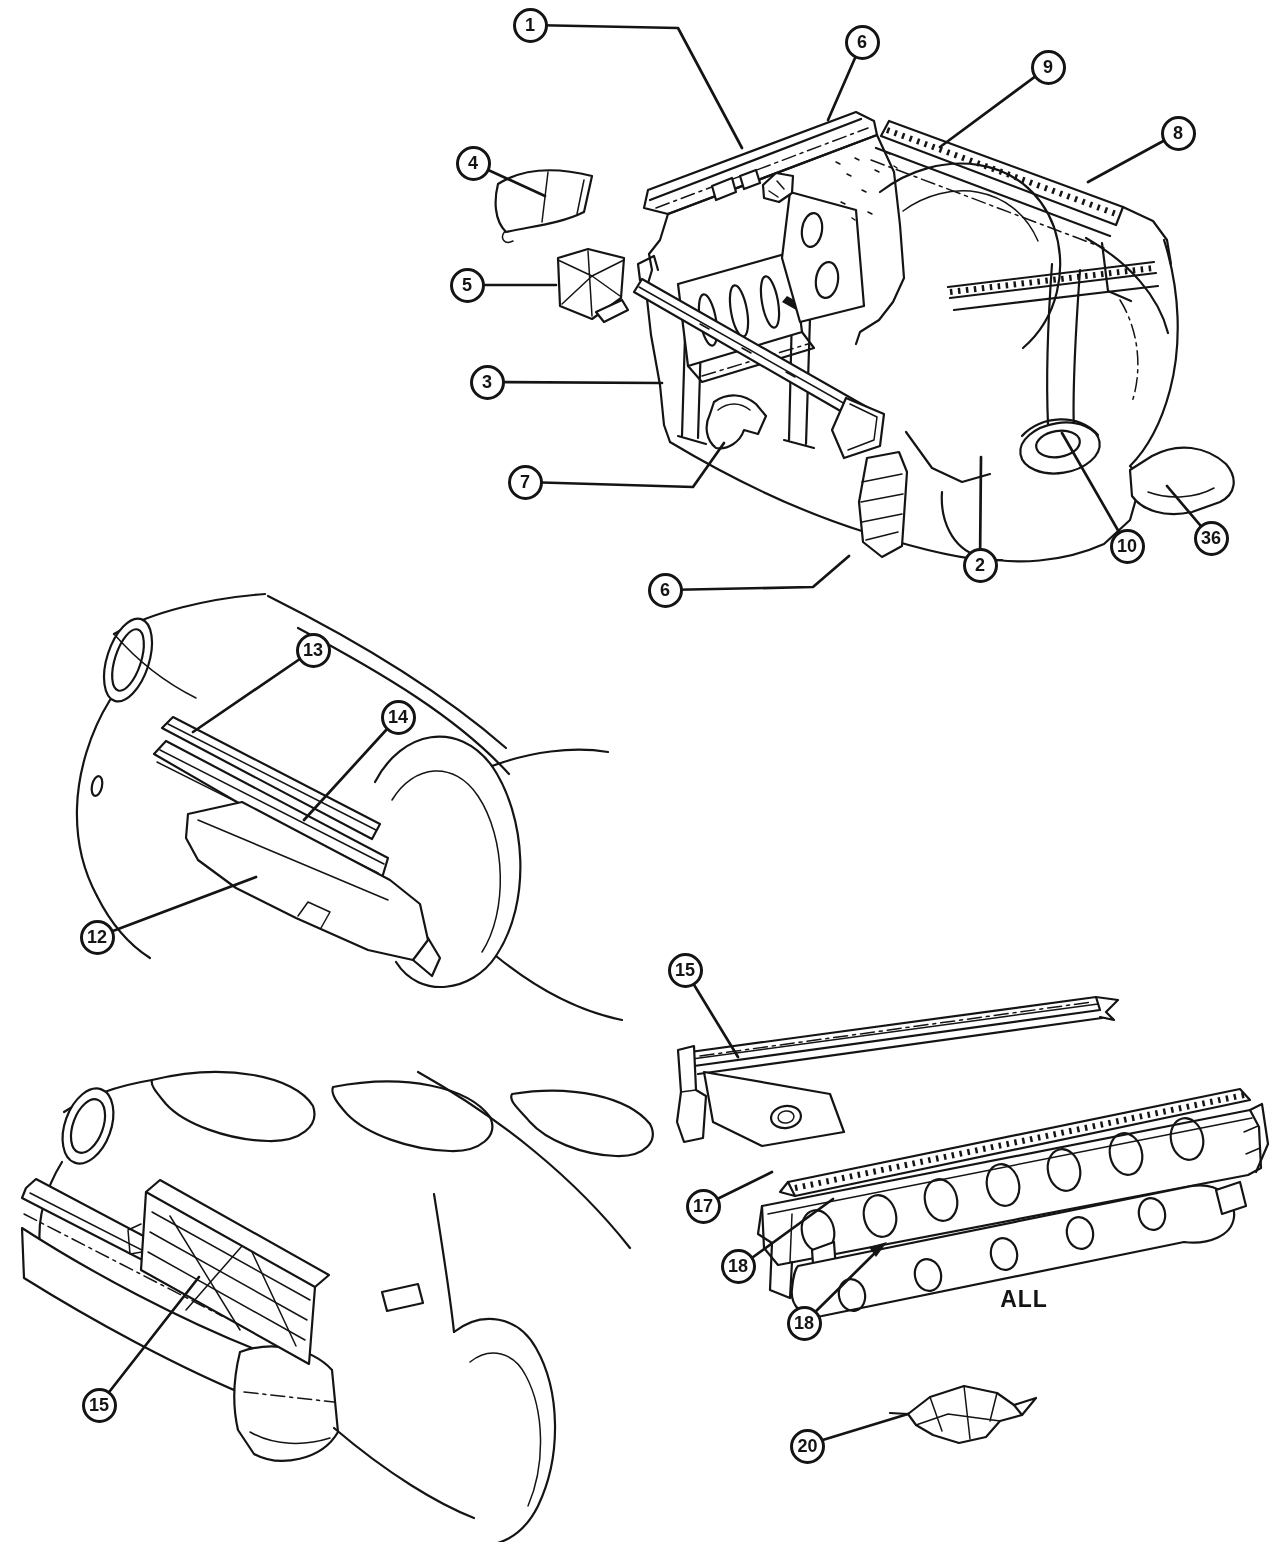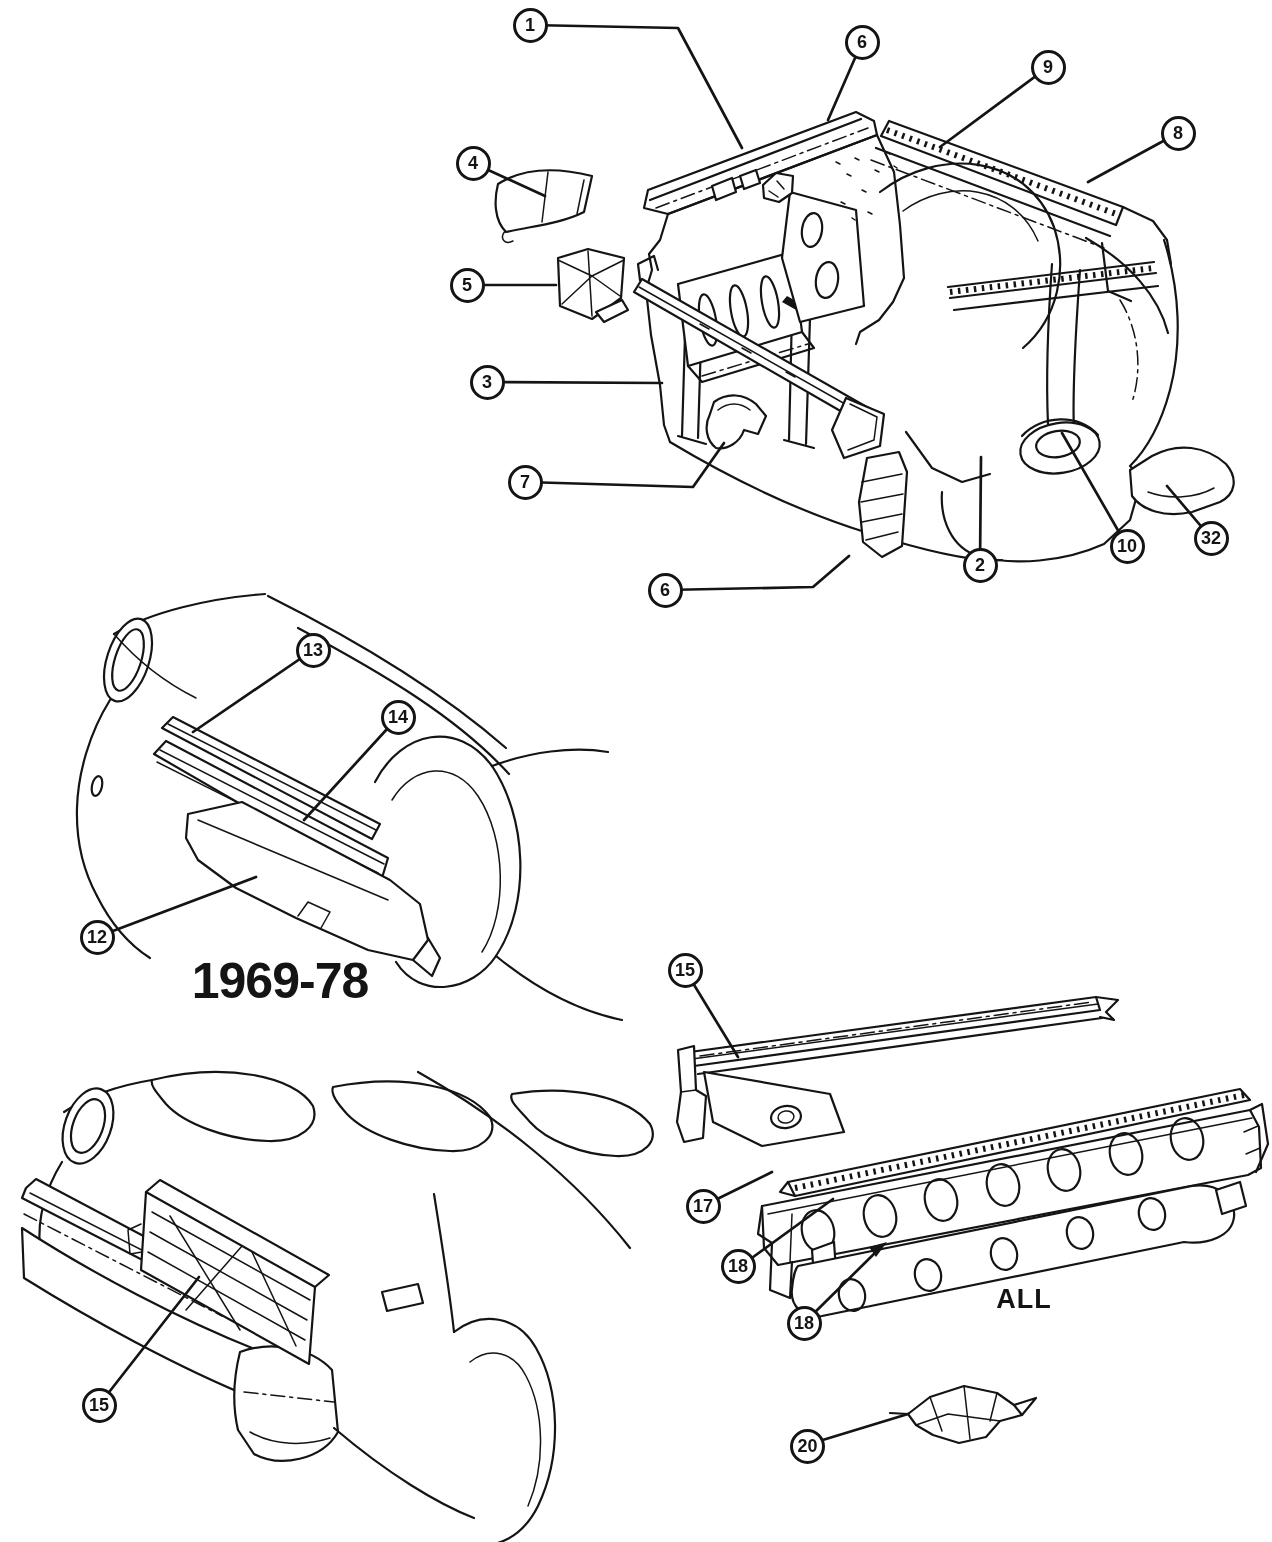--- a/index.html
+++ b/index.html
@@ -14,21 +14,21 @@
   .art .hatch{stroke-width:6;stroke-dasharray:2.5,5.5;stroke-linecap:butt}
   .art .dd{stroke-dasharray:14,5,3,5}
   .leaders path{fill:none;stroke:#141414;stroke-width:2.7;stroke-linecap:round}
   .callout{position:absolute;width:35px;height:35px;box-sizing:border-box;
         border:3px solid #141414;border-radius:50%;background:#ffffff;
         display:flex;align-items:center;justify-content:center;
         font-weight:700;font-size:18px;color:#141414;z-index:3}
   .range-label{position:absolute;transform:translate(-50%,-50%);font-weight:700;
         color:#141414;letter-spacing:-1px;z-index:2;white-space:nowrap}
   .range-label.big{font-size:50px}
-  .range-label.small{font-size:27px;letter-spacing:1px}
+  .range-label.small{font-size:23px;letter-spacing:1px}
 </style>
 </head>
 <body>
 
 <div class="page">
 
   <svg class="art-svg art" viewBox="0 0 1272 1542">
 
     <g>
 
@@ -298,18 +298,17 @@
   <div class="callout" style="left:720.5px;top:1249px">
       <span>18</span>
     </div>
   <div class="callout" style="left:786.5px;top:1305.5px">
       <span>18</span>
     </div>
   <div class="callout" style="left:790px;top:1428.5px">
       <span>20</span>
     </div>
   <div class="callout" style="left:1193.5px;top:520.5px">
-      <span>32</span>
-    </div>
-
-  <div class="range-label big" style="left:280px;top:981px">1969-78</div>
+      <span>36</span>
+    </div>
+
   <div class="range-label small" style="left:1024px;top:1299px">ALL</div>
 </div>
 
 </body></html>

